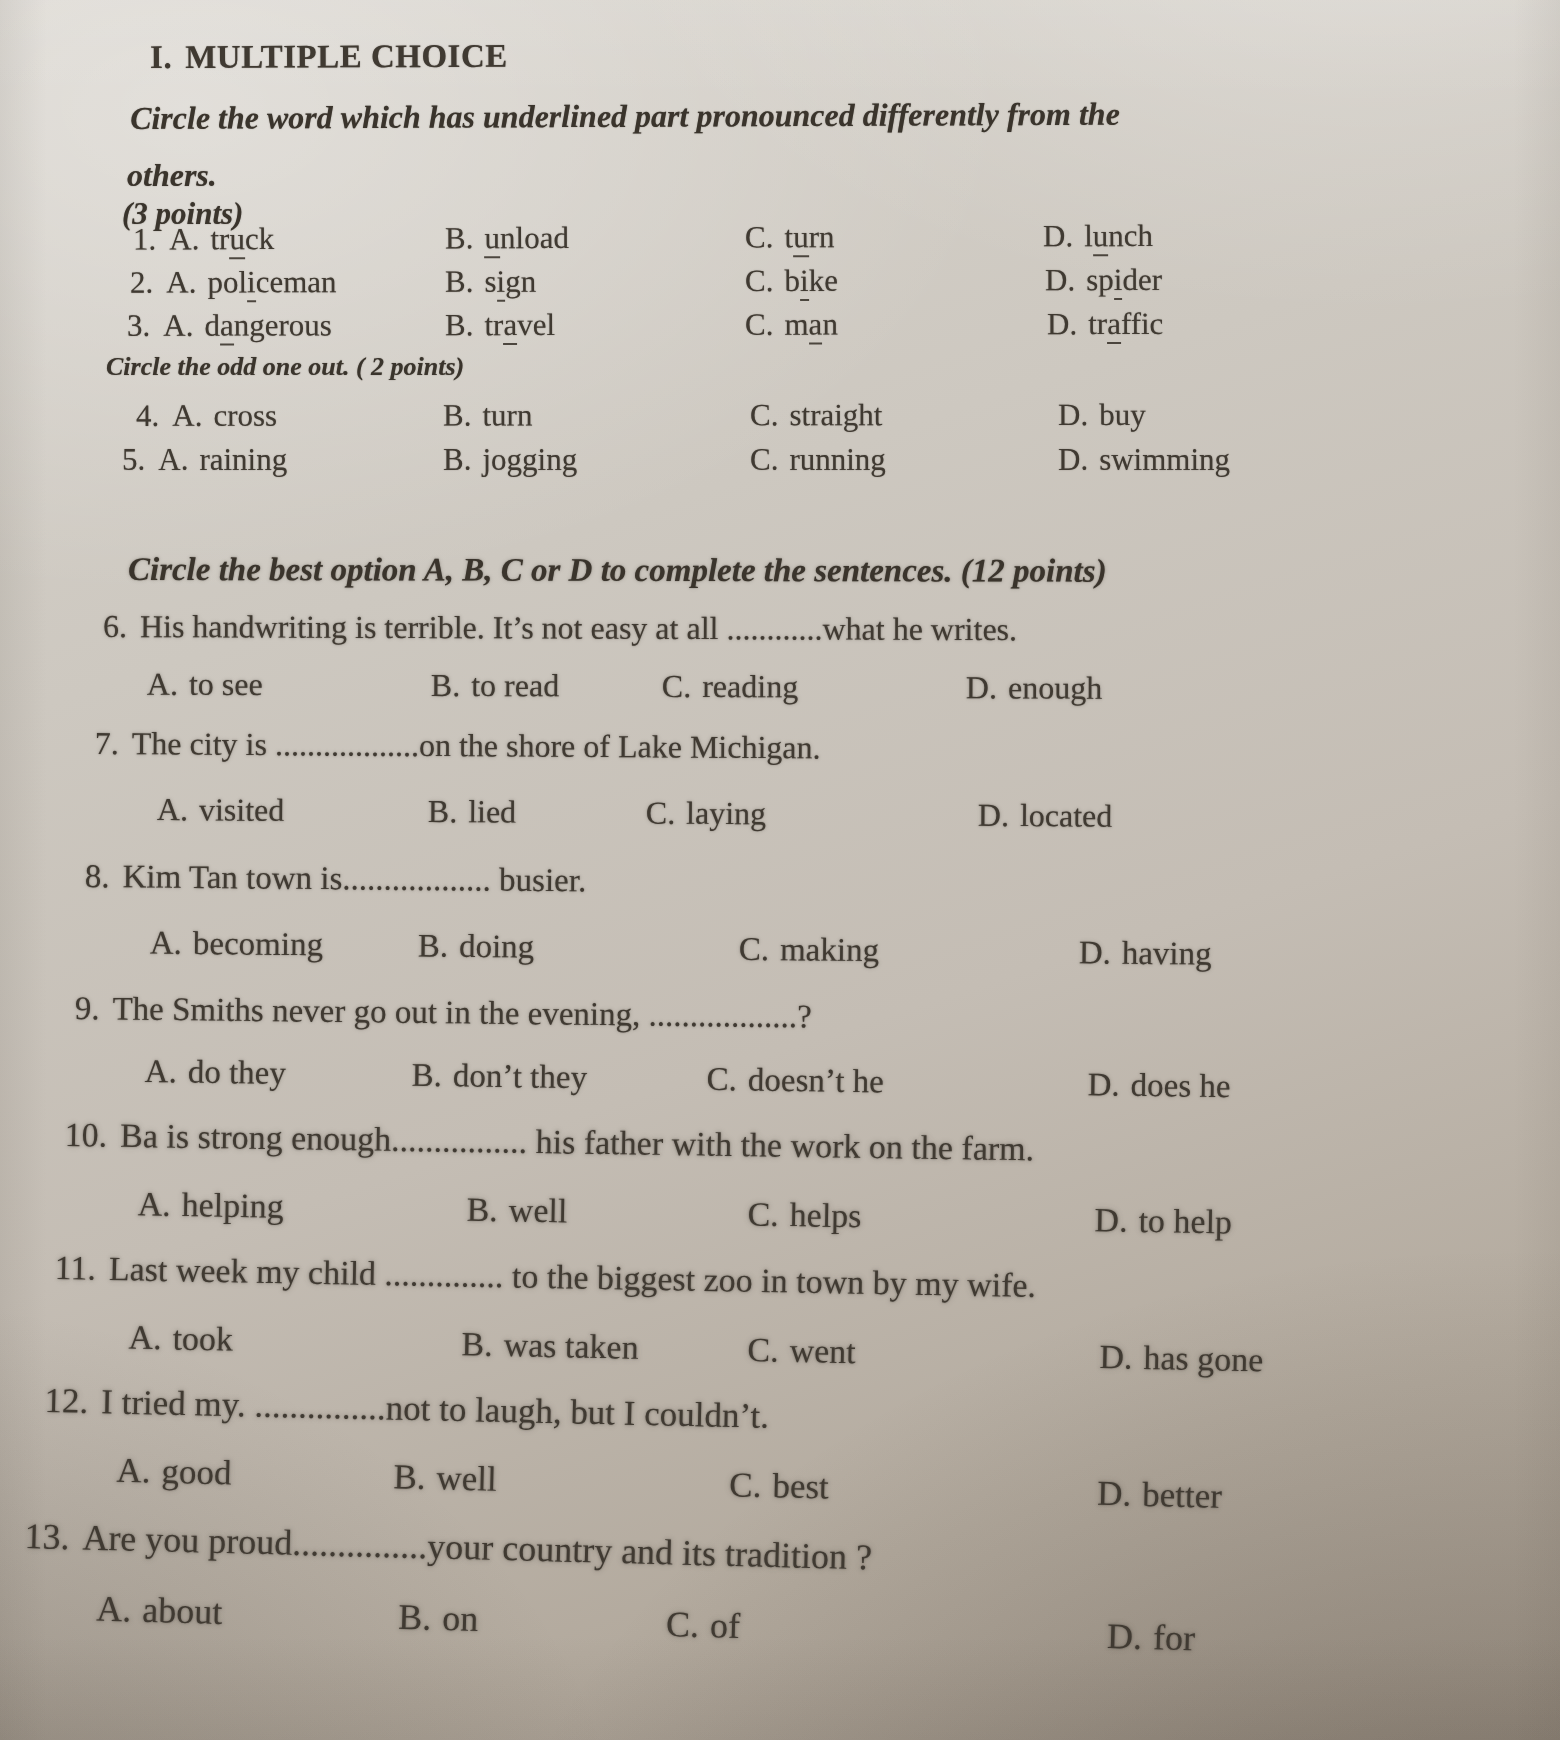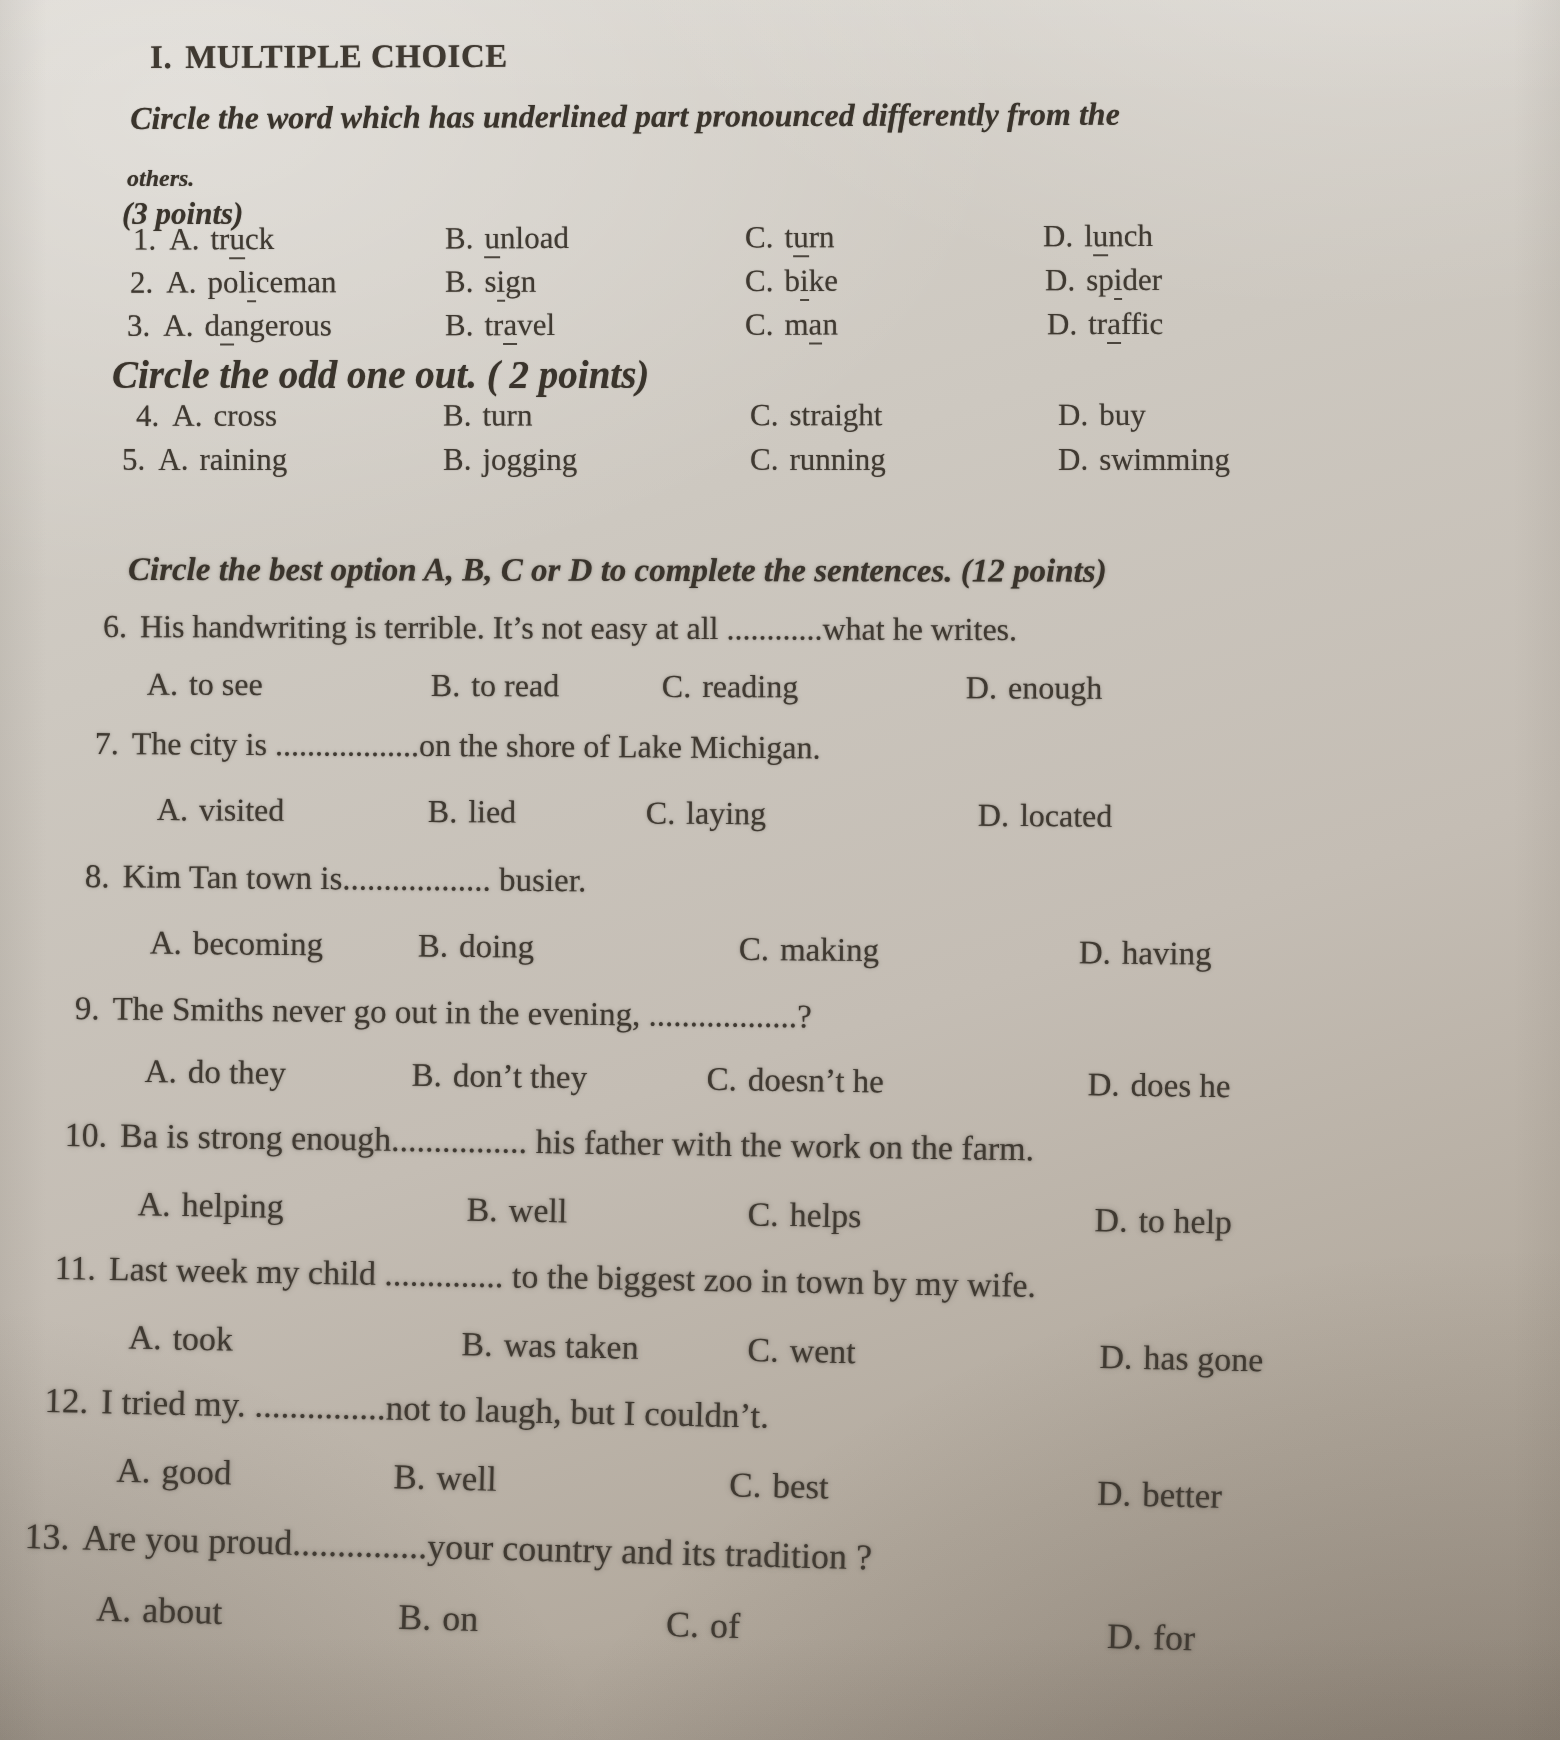--- a/index.html
+++ b/index.html
@@ -32,21 +32,21 @@
 </head>
 <body>
 
 <div class="sheen"></div>
 
 <div class="line bold b1" style="top:38px;left:150px;font-size:33px;letter-spacing:.5px;transform:rotate(-0.2deg);">
   <span class="qno">I.</span><span>MULTIPLE CHOICE</span>
 </div>
 
 <div class="line bi b1" style="top:100px;left:130px;font-size:32px;transform:rotate(-0.25deg);">Circle the word which has underlined part pronounced differently from the</div>
-<div class="line bi b1" style="top:164px;left:127px;font-size:24px;">others.</div>
+<div class="line bi b1" style="top:157px;left:127px;font-size:32px;">others.</div>
 <div class="line bi b1" style="top:196px;left:122px;font-size:31px;text-align:right;">(3 points)</div>
 
 <div class="row b1" style="top:222px;font-size:31px;transform:rotate(-0.2deg);">
   <span class="opt" style="left:133px"><span class="qno">1.</span><span class="k">A.</span><span>tr<span class="ul">u</span>ck</span></span>
   <span class="opt" style="left:445px"><span class="k">B.</span><span><span class="ul">u</span>nload</span></span>
   <span class="opt" style="left:745px"><span class="k">C.</span><span>t<span class="ul">u</span>rn</span></span>
   <span class="opt" style="left:1043px"><span class="k">D.</span><span>l<span class="ul">u</span>nch</span></span>
 </div>
 <div class="row b1" style="top:265px;font-size:31px;transform:rotate(-0.15deg);">
   <span class="opt" style="left:130px"><span class="qno">2.</span><span class="k">A.</span><span>pol<span class="ul">i</span>ceman</span></span>
@@ -54,21 +54,21 @@
   <span class="opt" style="left:745px"><span class="k">C.</span><span>b<span class="ul">i</span>ke</span></span>
   <span class="opt" style="left:1045px"><span class="k">D.</span><span>sp<span class="ul">i</span>der</span></span>
 </div>
 <div class="row b1" style="top:308px;font-size:31px;transform:rotate(-0.1deg);">
   <span class="opt" style="left:127px"><span class="qno">3.</span><span class="k">A.</span><span>d<span class="ul">a</span>ngerous</span></span>
   <span class="opt" style="left:445px"><span class="k">B.</span><span>tr<span class="ul">a</span>vel</span></span>
   <span class="opt" style="left:745px"><span class="k">C.</span><span>m<span class="ul">a</span>n</span></span>
   <span class="opt" style="left:1047px"><span class="k">D.</span><span>tr<span class="ul">a</span>ffic</span></span>
 </div>
 
-<div class="line bi b1" style="top:352px;left:112px;font-size:39px;">Circle the odd one out. ( 2 points)</div>
+<div class="line bi b1" style="top:352px;left:106px;font-size:26px;">Circle the odd one out. ( 2 points)</div>
 
 <div class="row b1" style="top:398px;font-size:31px;transform:rotate(-0.05deg);">
   <span class="opt" style="left:136px"><span class="qno">4.</span><span class="k">A.</span><span>cross</span></span>
   <span class="opt" style="left:443px"><span class="k">B.</span><span>turn</span></span>
   <span class="opt" style="left:750px"><span class="k">C.</span><span>straight</span></span>
   <span class="opt" style="left:1058px"><span class="k">D.</span><span>buy</span></span>
 </div>
 <div class="row b1" style="top:442px;font-size:31px;">
   <span class="opt" style="left:122px"><span class="qno">5.</span><span class="k">A.</span><span>raining</span></span>
   <span class="opt" style="left:443px"><span class="k">B.</span><span>jogging</span></span>

